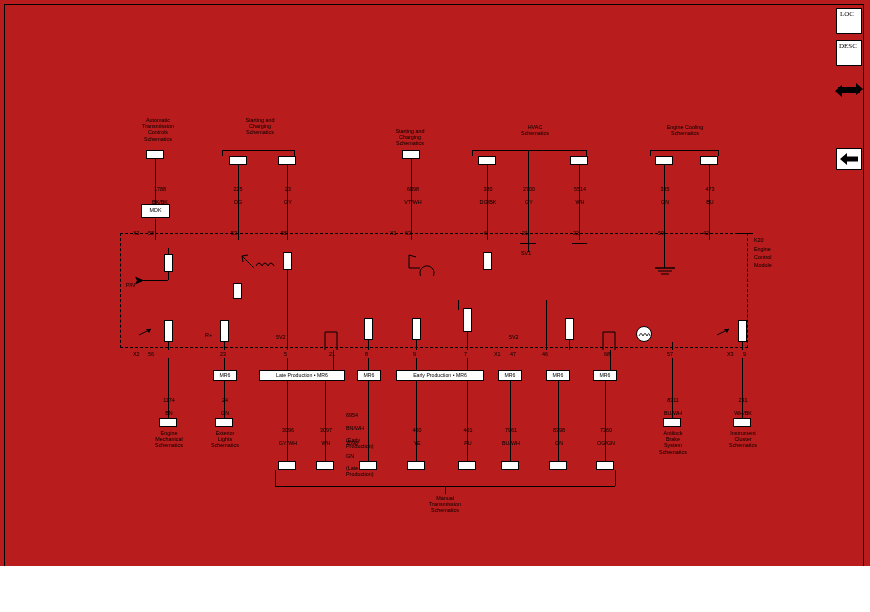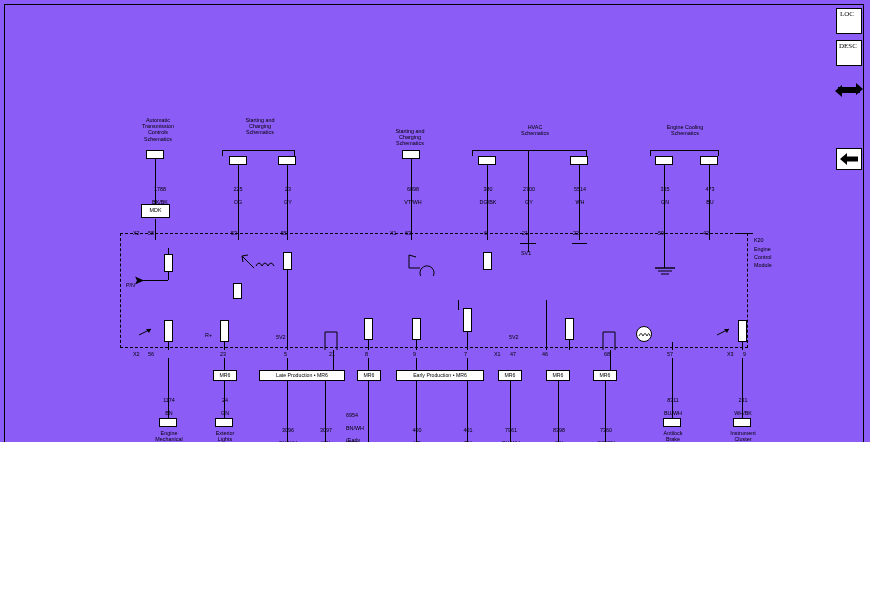--- a/index.html
+++ b/index.html
@@ -6,22 +6,22 @@
     margin: 0;
     padding: 0;
     background: #ffffff;
   }
   body {
     font-family: "Liberation Sans", sans-serif;
   }
   #page {
     position: relative;
     width: 870px;
-    height: 442px;
-    background: #8b5cf6;
+    height: 566px;
+    background: #b91c1c;
     overflow: hidden;
   }
   .frame {
     position: absolute;
     left: 4px;
     top: 4px;
     width: 860px;
     height: 602px;
     border: 1px solid #000;
     box-sizing: border-box;

